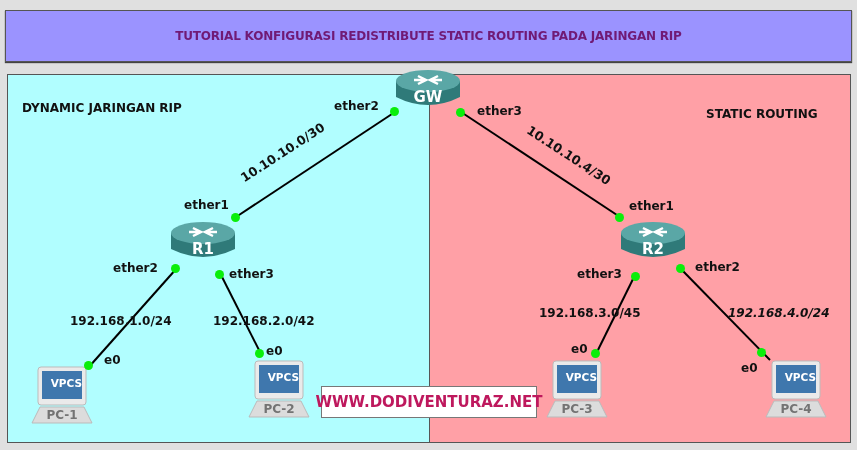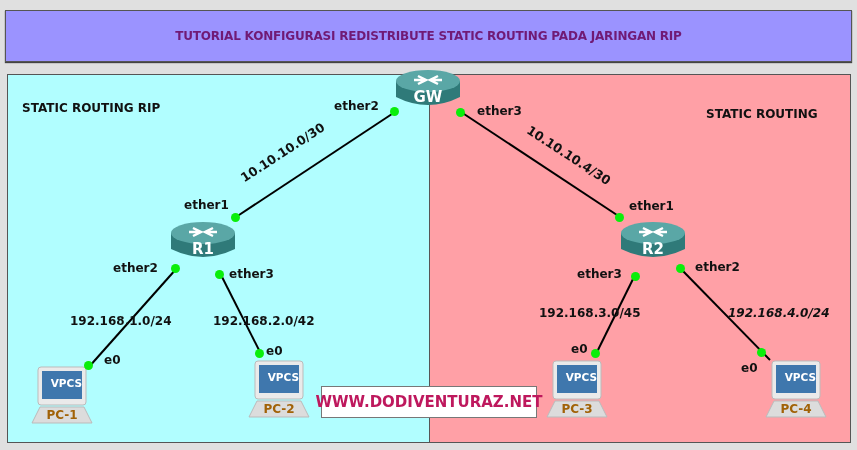--- a/index.html
+++ b/index.html
@@ -11,35 +11,35 @@
   .panel { position:absolute; top:74px; height:367px; border:1px solid #555; }
   .panel.left { left:7px; width:421px; background:#b1feff; }
   .panel.right { left:429px; width:420px; background:#ffa0a6; }
   .zone-label { position:absolute; font-weight:bold; font-size:12px; color:#111; }
   svg.topo { position:absolute; left:0; top:0; }
   .lbl { position:absolute; font-weight:bold; font-size:12px; color:#111; white-space:nowrap; }
   .link-lbl { position:absolute; font-weight:bold; font-size:12.5px; color:#111; white-space:nowrap; transform-origin:left bottom; }
   .router { position:absolute; width:68px; height:42px; }
   .router .name { position:absolute; left:0; right:0; top:21px; text-align:center; color:#fff; font-weight:bold; font-size:15px; }
   .pc { position:absolute; width:64px; height:62px; }
-  .pc .pcname { position:absolute; left:0; right:0; top:43px; text-align:center; font-weight:bold; font-size:12px; color:#a16207; }
+  .pc .pcname { position:absolute; left:0; right:0; top:43px; text-align:center; font-weight:bold; font-size:12px; color:#737373; }
   .pc .vpcs { position:absolute; left:12px; top:12px; width:40px; text-align:right; color:#fff; font-weight:bold; font-size:10.5px; }
   .dot { position:absolute; width:9px; height:9px; border-radius:50%; background:#0aee0a; }
   .website { position:absolute; left:321px; top:386px; width:214px; height:30px; background:#fff; border:1px solid #777;
              display:flex; align-items:center; justify-content:center; font-weight:bold; font-size:15px; color:#be185d; }
 </style>
 </head>
 <body>
 
 <div class="title-box">TUTORIAL KONFIGURASI REDISTRIBUTE STATIC ROUTING PADA JARINGAN RIP</div>
 
 <div class="panel left"></div>
 <div class="panel right"></div>
 
-<div class="zone-label" style="left:22px;top:101px;">STATIC ROUTING RIP</div>
+<div class="zone-label" style="left:22px;top:101px;">DYNAMIC JARINGAN RIP</div>
 <div class="zone-label" style="left:706px;top:107px;">STATIC ROUTING</div>
 
 <svg class="topo" width="857" height="450">
   <line x1="395" y1="112" x2="236" y2="217" stroke="#000" stroke-width="2"></line>
   <line x1="461" y1="112" x2="620" y2="217" stroke="#000" stroke-width="2"></line>
   <line x1="177" y1="268" x2="88" y2="368" stroke="#000" stroke-width="2"></line>
   <line x1="220" y1="273" x2="260" y2="352" stroke="#000" stroke-width="2"></line>
   <line x1="636" y1="273" x2="595" y2="356" stroke="#000" stroke-width="2"></line>
   <line x1="680" y1="268" x2="770" y2="360" stroke="#000" stroke-width="2"></line>
 </svg>

